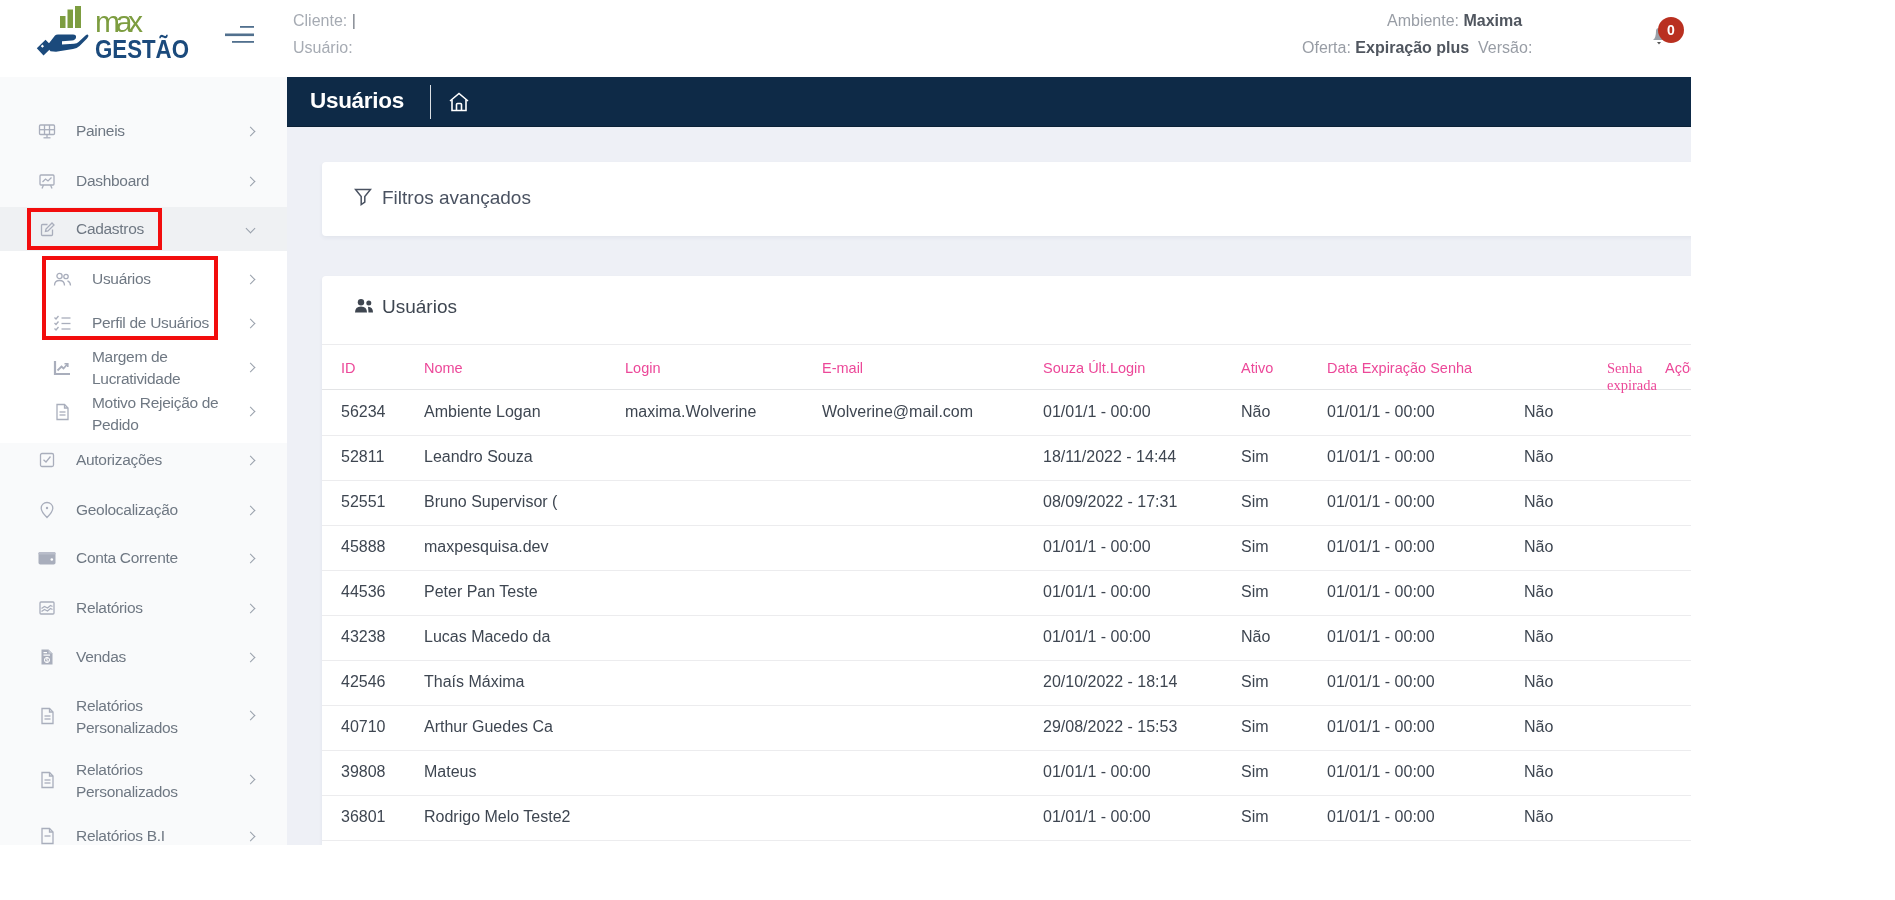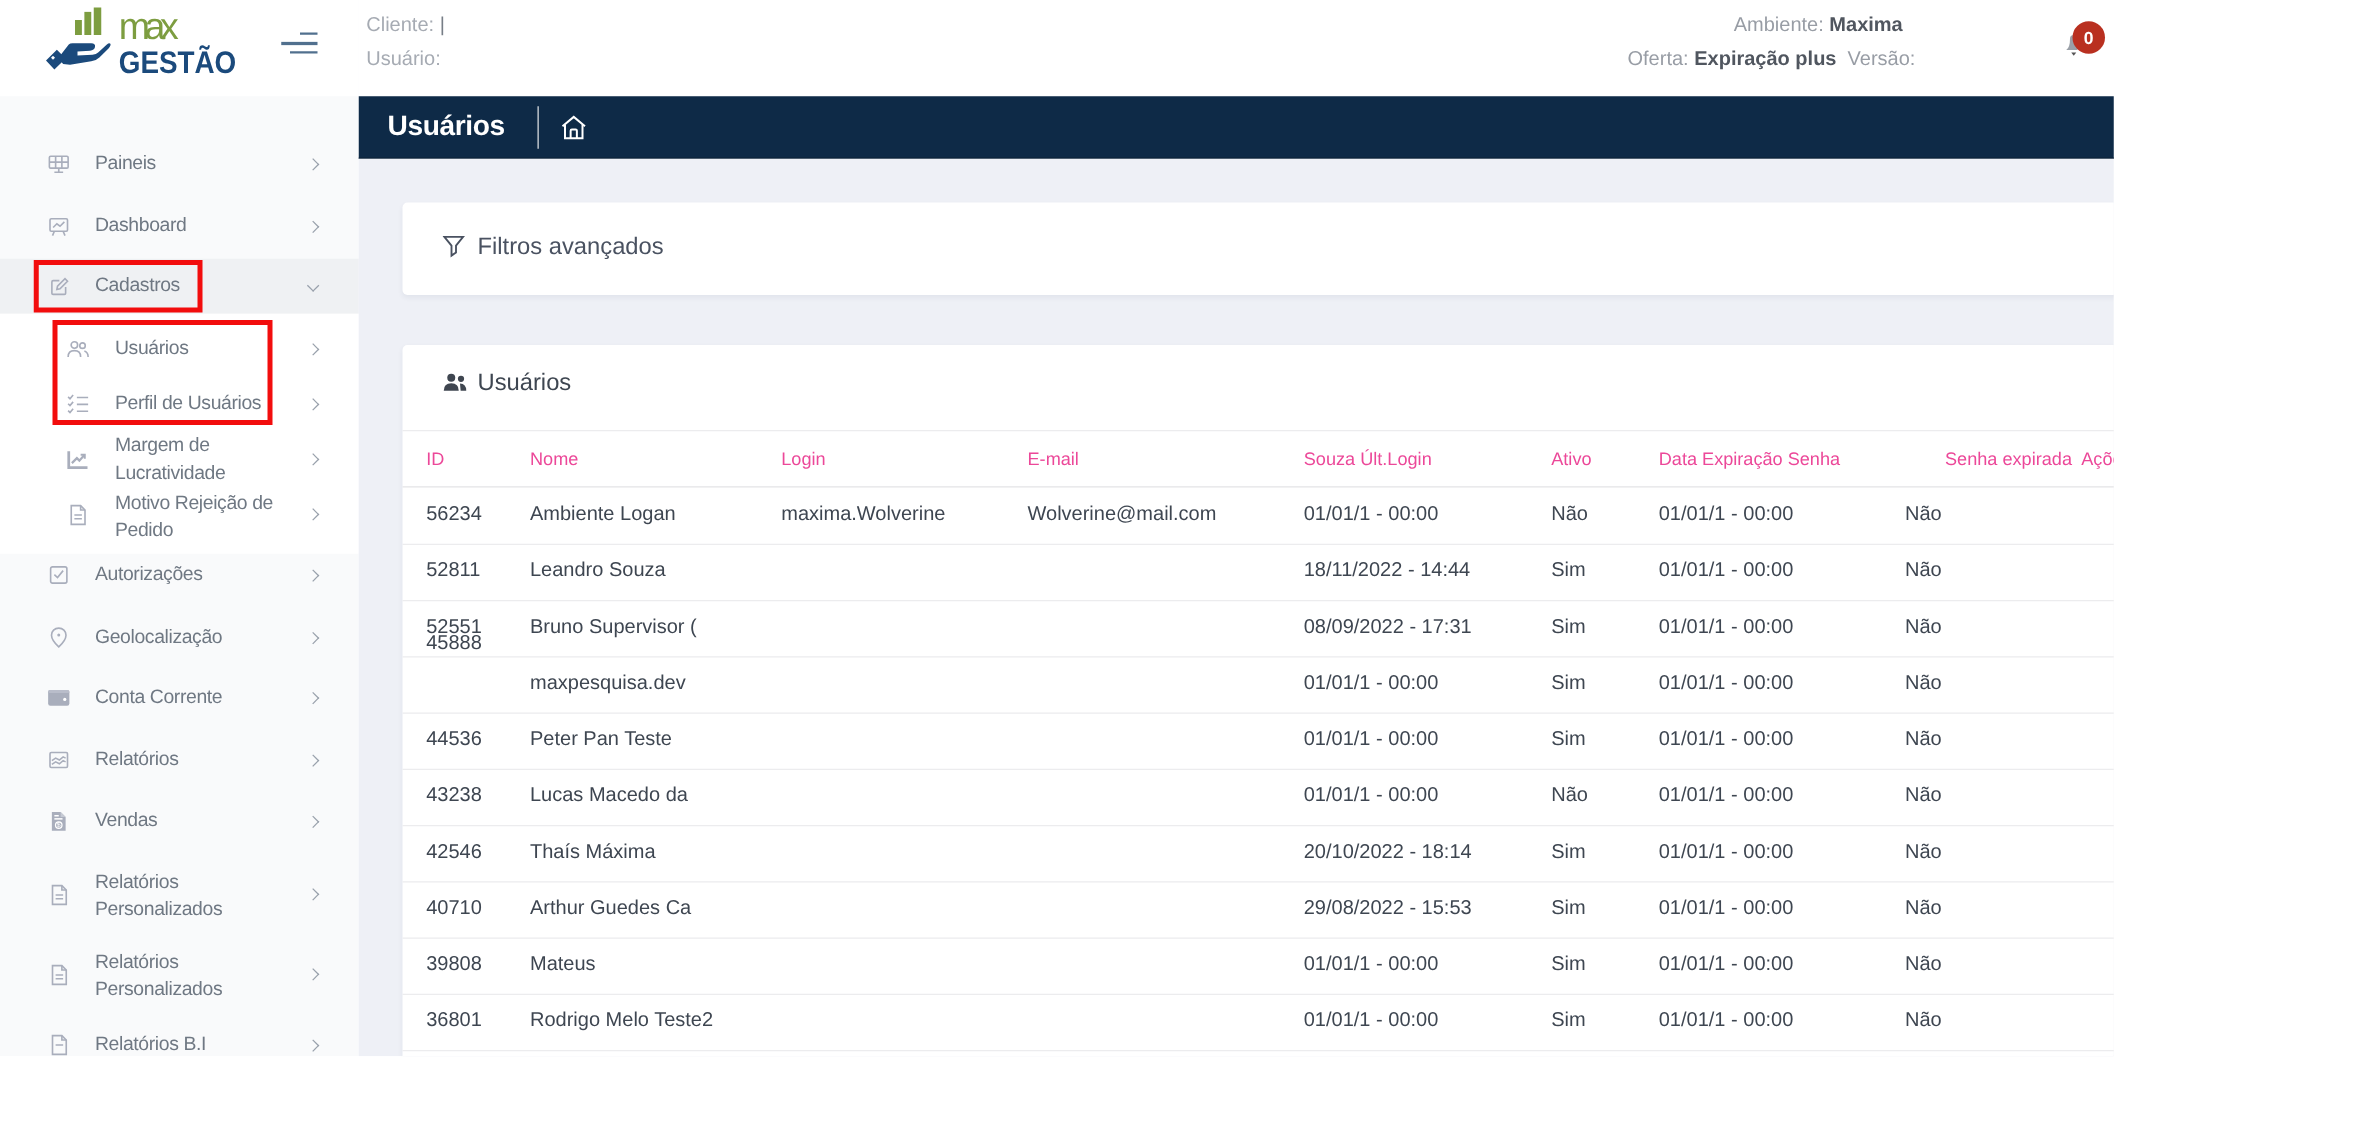--- a/index.html
+++ b/index.html
@@ -258,21 +258,21 @@
 
   <div class="abs" style="left:322px; top:344px; width:1524px; height:1px; background:#ececee;"></div>
   <div class="abs" style="left:322px; top:389px; width:1524px; height:1px; background:#e3e4e6;"></div>
   <div class="abs hdr" style="left:341px; top:360px;">ID</div>
   <div class="abs hdr" style="left:424px; top:360px;">Nome</div>
   <div class="abs hdr" style="left:625px; top:360px;">Login</div>
   <div class="abs hdr" style="left:822px; top:360px;">E-mail</div>
   <div class="abs hdr" style="left:1043px; top:360px;">Souza Últ.Login</div>
   <div class="abs hdr" style="left:1241px; top:360px;">Ativo</div>
   <div class="abs hdr" style="left:1327px; top:360px;">Data Expiração Senha</div>
-  <div class="abs hdr" style="left:1556px; top:360px;">Senha expirada</div>
+  <div class="abs hdr" style="left:1607px; top:360px;font-family:Liberation Serif, serif;">Senha expirada</div>
   <div class="abs hdr" style="left:1665px; top:360px;">Ações</div>
 
   <div class="abs cell" style="left:341px; top:403px;">56234</div>
   <div class="abs cell" style="left:424px; top:403px;">Ambiente Logan</div>
   <div class="abs cell" style="left:625px; top:403px;">maxima.Wolverine</div>
   <div class="abs cell" style="left:822px; top:403px;">Wolverine@mail.com</div>
   <div class="abs cell" style="left:1043px; top:403px;">01/01/1 - 00:00</div>
   <div class="abs cell" style="left:1241px; top:403px;">Não</div>
   <div class="abs cell" style="left:1327px; top:403px;">01/01/1 - 00:00</div>
   <div class="abs cell" style="left:1524px; top:403px;">Não</div>
@@ -308,21 +308,21 @@
   <div class="abs cell" style="left:1524px; top:493px;">Não</div>
   <svg class="abs" style="left:1726px; top:493px;" width="18" height="18" viewBox="0 0 18 18">
       <path d="M15.2 8.4 V14 Q15.2 15.5 13.7 15.5 H3.9 Q2.4 15.5 2.4 14 V4.4 Q2.4 2.9 3.9 2.9 H9.6" fill="none" stroke="#1e87e8" stroke-width="1.9"></path>
       <path d="M6.7 12.3 L7.5 9.2 L13.7 3.0 Q14.5 2.2 15.3 3.0 L16.0 3.7 Q16.8 4.5 16.0 5.3 L9.8 11.5 L6.7 12.3 Z" fill="#1e87e8"></path>
     </svg>
   <svg class="abs" style="left:1751px; top:495px;" width="17" height="13" viewBox="0 0 17 13" fill="none" stroke="#26282b" stroke-width="1.3">
       <rect x="0.9" y="0.9" width="15.2" height="11.2" rx="1.5"></rect>
       <polyline points="1.5,2 8.5,7.5 15.5,2"></polyline>
     </svg>
   <div class="abs rowline" style="top:525px;"></div>
-  <div class="abs cell" style="left:341px; top:506px;">45888</div>
+  <div class="abs cell" style="left:341px; top:538px;">45888</div>
   <div class="abs cell" style="left:424px; top:538px;">maxpesquisa.dev</div>
   <div class="abs cell" style="left:1043px; top:538px;">01/01/1 - 00:00</div>
   <div class="abs cell" style="left:1241px; top:538px;">Sim</div>
   <div class="abs cell" style="left:1327px; top:538px;">01/01/1 - 00:00</div>
   <div class="abs cell" style="left:1524px; top:538px;">Não</div>
   <svg class="abs" style="left:1726px; top:538px;" width="18" height="18" viewBox="0 0 18 18">
       <path d="M15.2 8.4 V14 Q15.2 15.5 13.7 15.5 H3.9 Q2.4 15.5 2.4 14 V4.4 Q2.4 2.9 3.9 2.9 H9.6" fill="none" stroke="#1e87e8" stroke-width="1.9"></path>
       <path d="M6.7 12.3 L7.5 9.2 L13.7 3.0 Q14.5 2.2 15.3 3.0 L16.0 3.7 Q16.8 4.5 16.0 5.3 L9.8 11.5 L6.7 12.3 Z" fill="#1e87e8"></path>
     </svg>
   <svg class="abs" style="left:1751px; top:540px;" width="17" height="13" viewBox="0 0 17 13" fill="none" stroke="#26282b" stroke-width="1.3">

